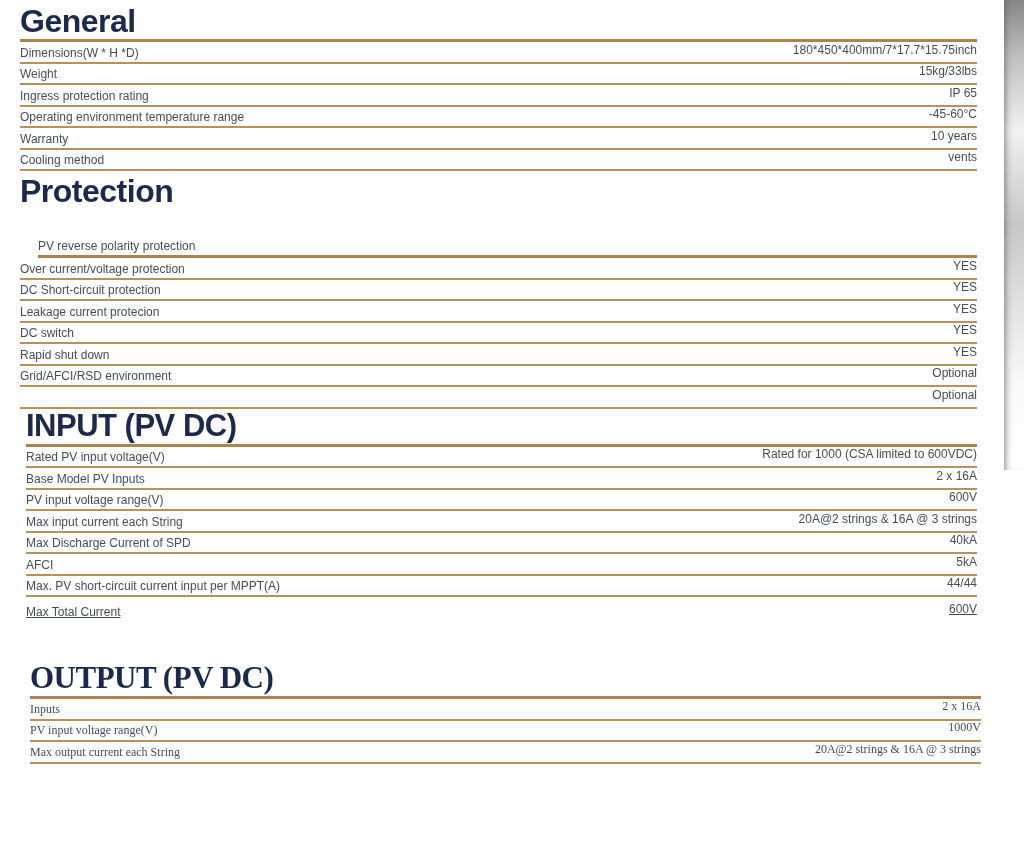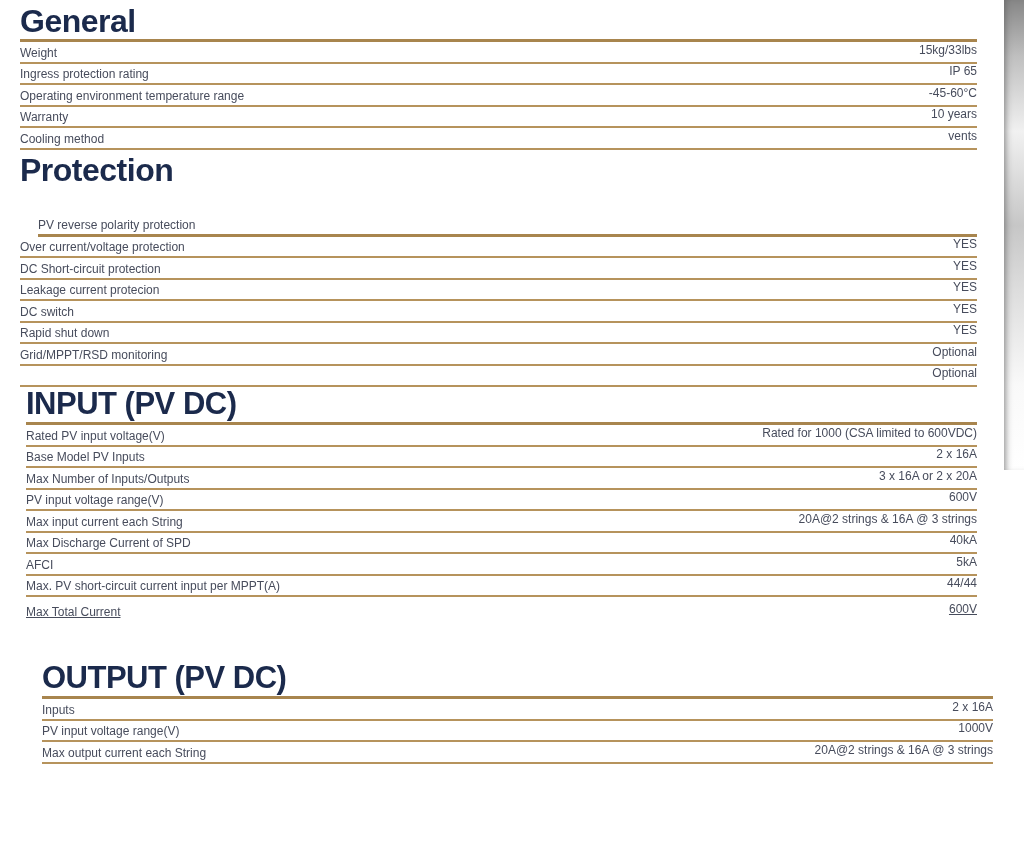--- a/index.html
+++ b/index.html
@@ -36,21 +36,21 @@
 
   .row--thick{border-bottom-width:3px;border-bottom-color:var(--rule-thick);height:25px;margin-left:18px;}
   .row--noline{border-bottom:none;height:24px;text-decoration:underline;}
   .value--high{transform:translateY(-9px);}
 
   
   #section-general h2{margin-top:5px;}
   #section-protection{margin-top:4px;}
   #section-protection h2{margin-bottom:25px;}
   #section-input{margin-left:6px;width:951px;}
-  #section-output{margin-top:40px;margin-left:22px;width:951px;}
+  #section-output{margin-top:40px;margin-left:10px;width:951px;font-family:Liberation Serif, serif;}
   #section-input h2.section-title,
   #section-output h2.section-title{font-size:31px;line-height:34px;}
 
   
   .edge-shadow{
     position:absolute;top:0;right:0;width:20px;height:470px;
     background:linear-gradient(to bottom,
       rgba(128,128,128,0.95) 0%,
       rgba(170,170,170,0.75) 12%,
       rgba(224,224,224,0.45) 28%,
@@ -65,20 +65,24 @@
 </head>
 <body>
 
 <div class="page">
 
   <section id="section-general">
     <h2 class="section-title">General</h2>
     <div class="heading-rule"></div>
     <div class="rows">
       <div class="row">
+        <span class="label">Dimensions(W * H *D)</span>
+        <span class="value">180*450*400mm/7*17.7*15.75inch</span>
+      </div>
+      <div class="row">
         <span class="label">Weight</span>
         <span class="value">15kg/33lbs</span>
       </div>
       <div class="row">
         <span class="label">Ingress protection rating</span>
         <span class="value">IP 65</span>
       </div>
       <div class="row">
         <span class="label">Operating environment temperature range</span>
         <span class="value">-45-60°C</span>
@@ -115,21 +119,21 @@
       </div>
       <div class="row">
         <span class="label">DC switch</span>
         <span class="value">YES</span>
       </div>
       <div class="row">
         <span class="label">Rapid shut down</span>
         <span class="value">YES</span>
       </div>
       <div class="row">
-        <span class="label">Grid/MPPT/RSD monitoring</span>
+        <span class="label">Grid/AFCI/RSD environment</span>
         <span class="value">Optional</span>
       </div>
       <div class="row">
         <span class="label"></span>
         <span class="value">Optional</span>
       </div>
     </div>
   </section>
 
   <section id="section-input">
@@ -138,24 +142,20 @@
     <div class="rows">
       <div class="row">
         <span class="label">Rated PV input voltage(V)</span>
         <span class="value">Rated for 1000 (CSA limited to 600VDC)</span>
       </div>
       <div class="row">
         <span class="label">Base Model PV Inputs</span>
         <span class="value">2 x 16A</span>
       </div>
       <div class="row">
-        <span class="label">Max Number of Inputs/Outputs</span>
-        <span class="value">3 x 16A or 2 x 20A</span>
-      </div>
-      <div class="row">
         <span class="label">PV input voltage range(V)</span>
         <span class="value">600V</span>
       </div>
       <div class="row">
         <span class="label">Max input current each String</span>
         <span class="value">20A@2 strings &amp; 16A @ 3 strings</span>
       </div>
       <div class="row">
         <span class="label">Max Discharge Current of SPD</span>
         <span class="value">40kA</span>

